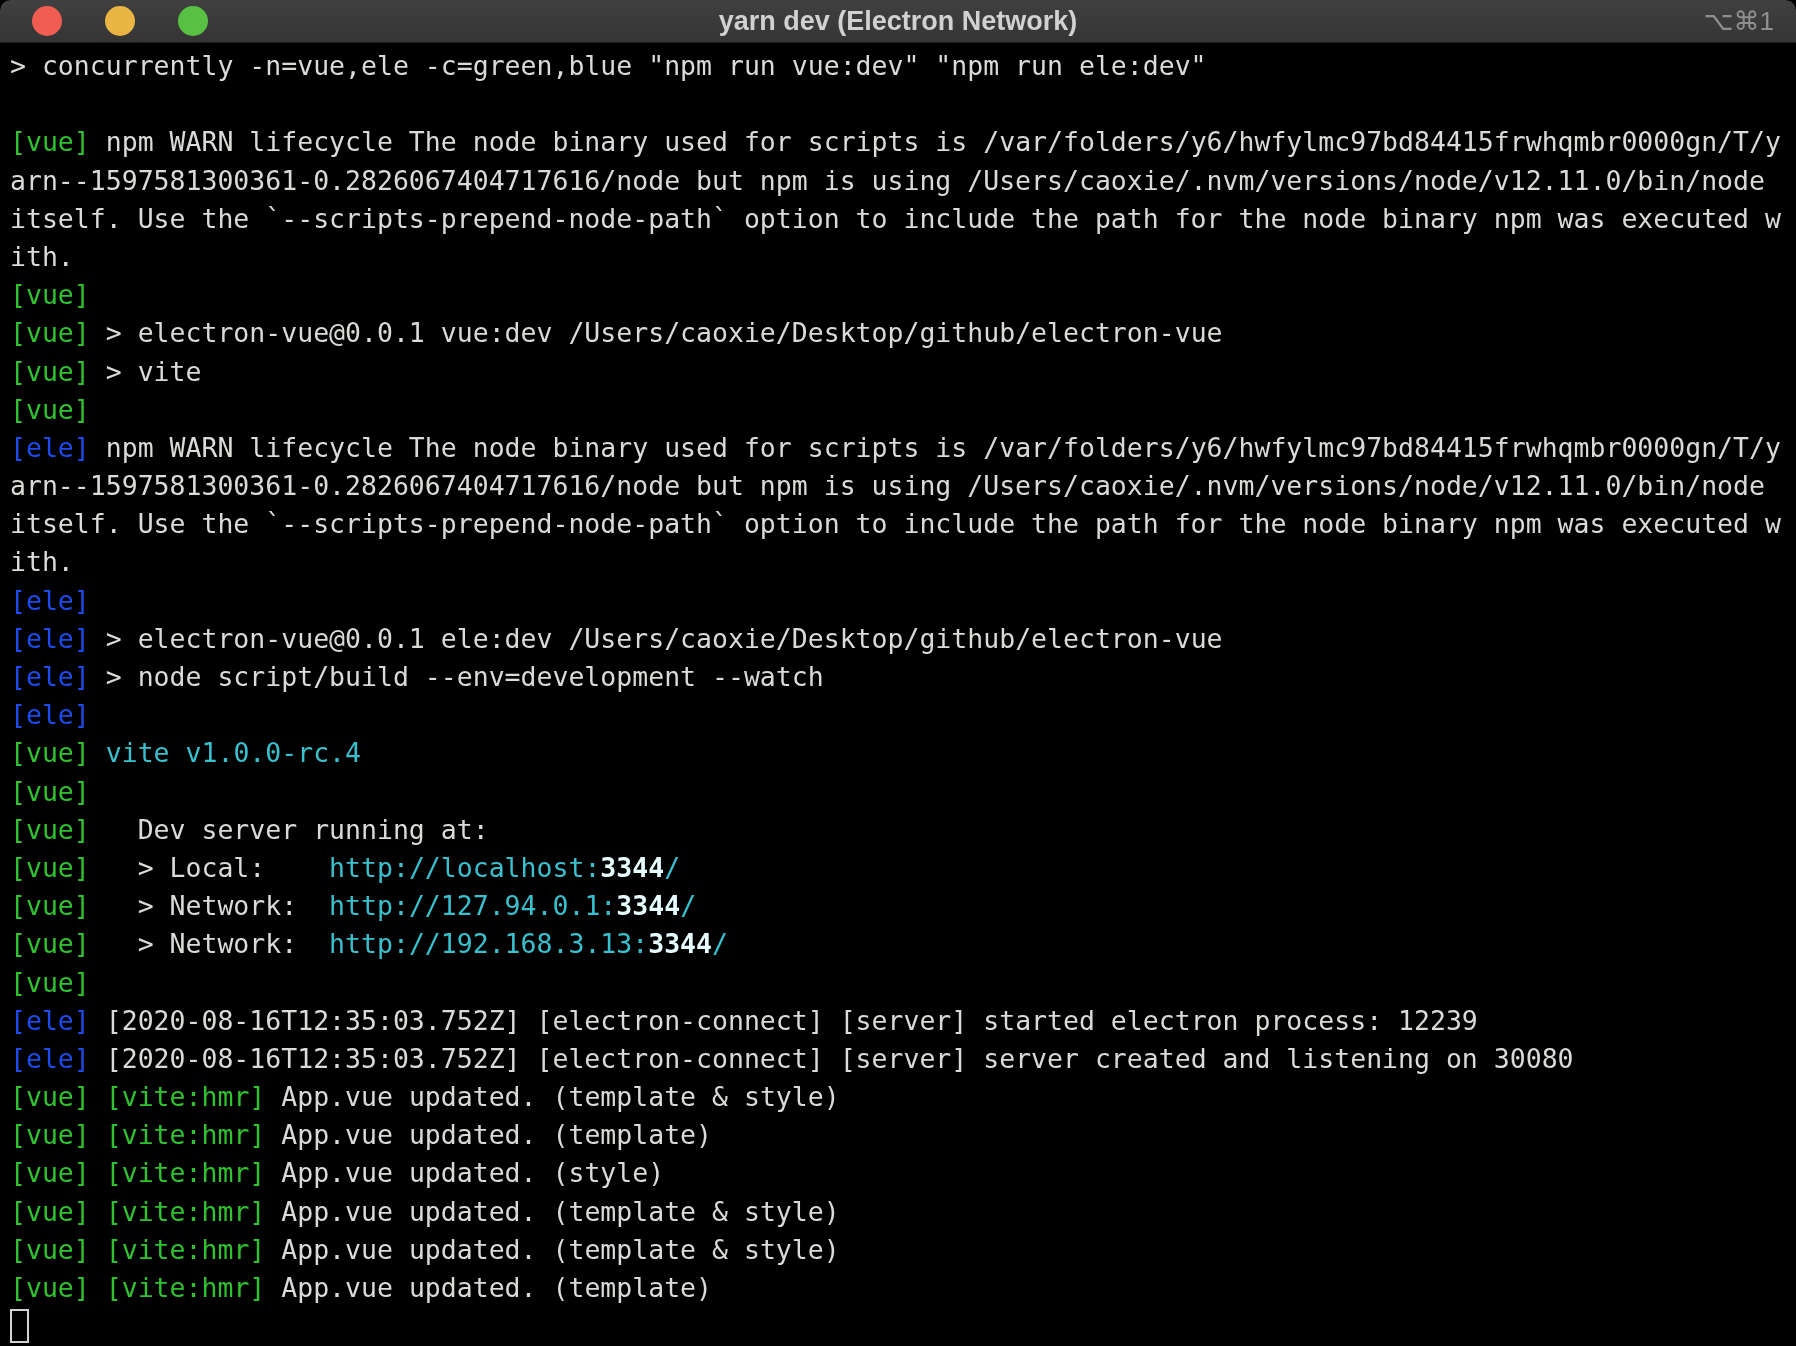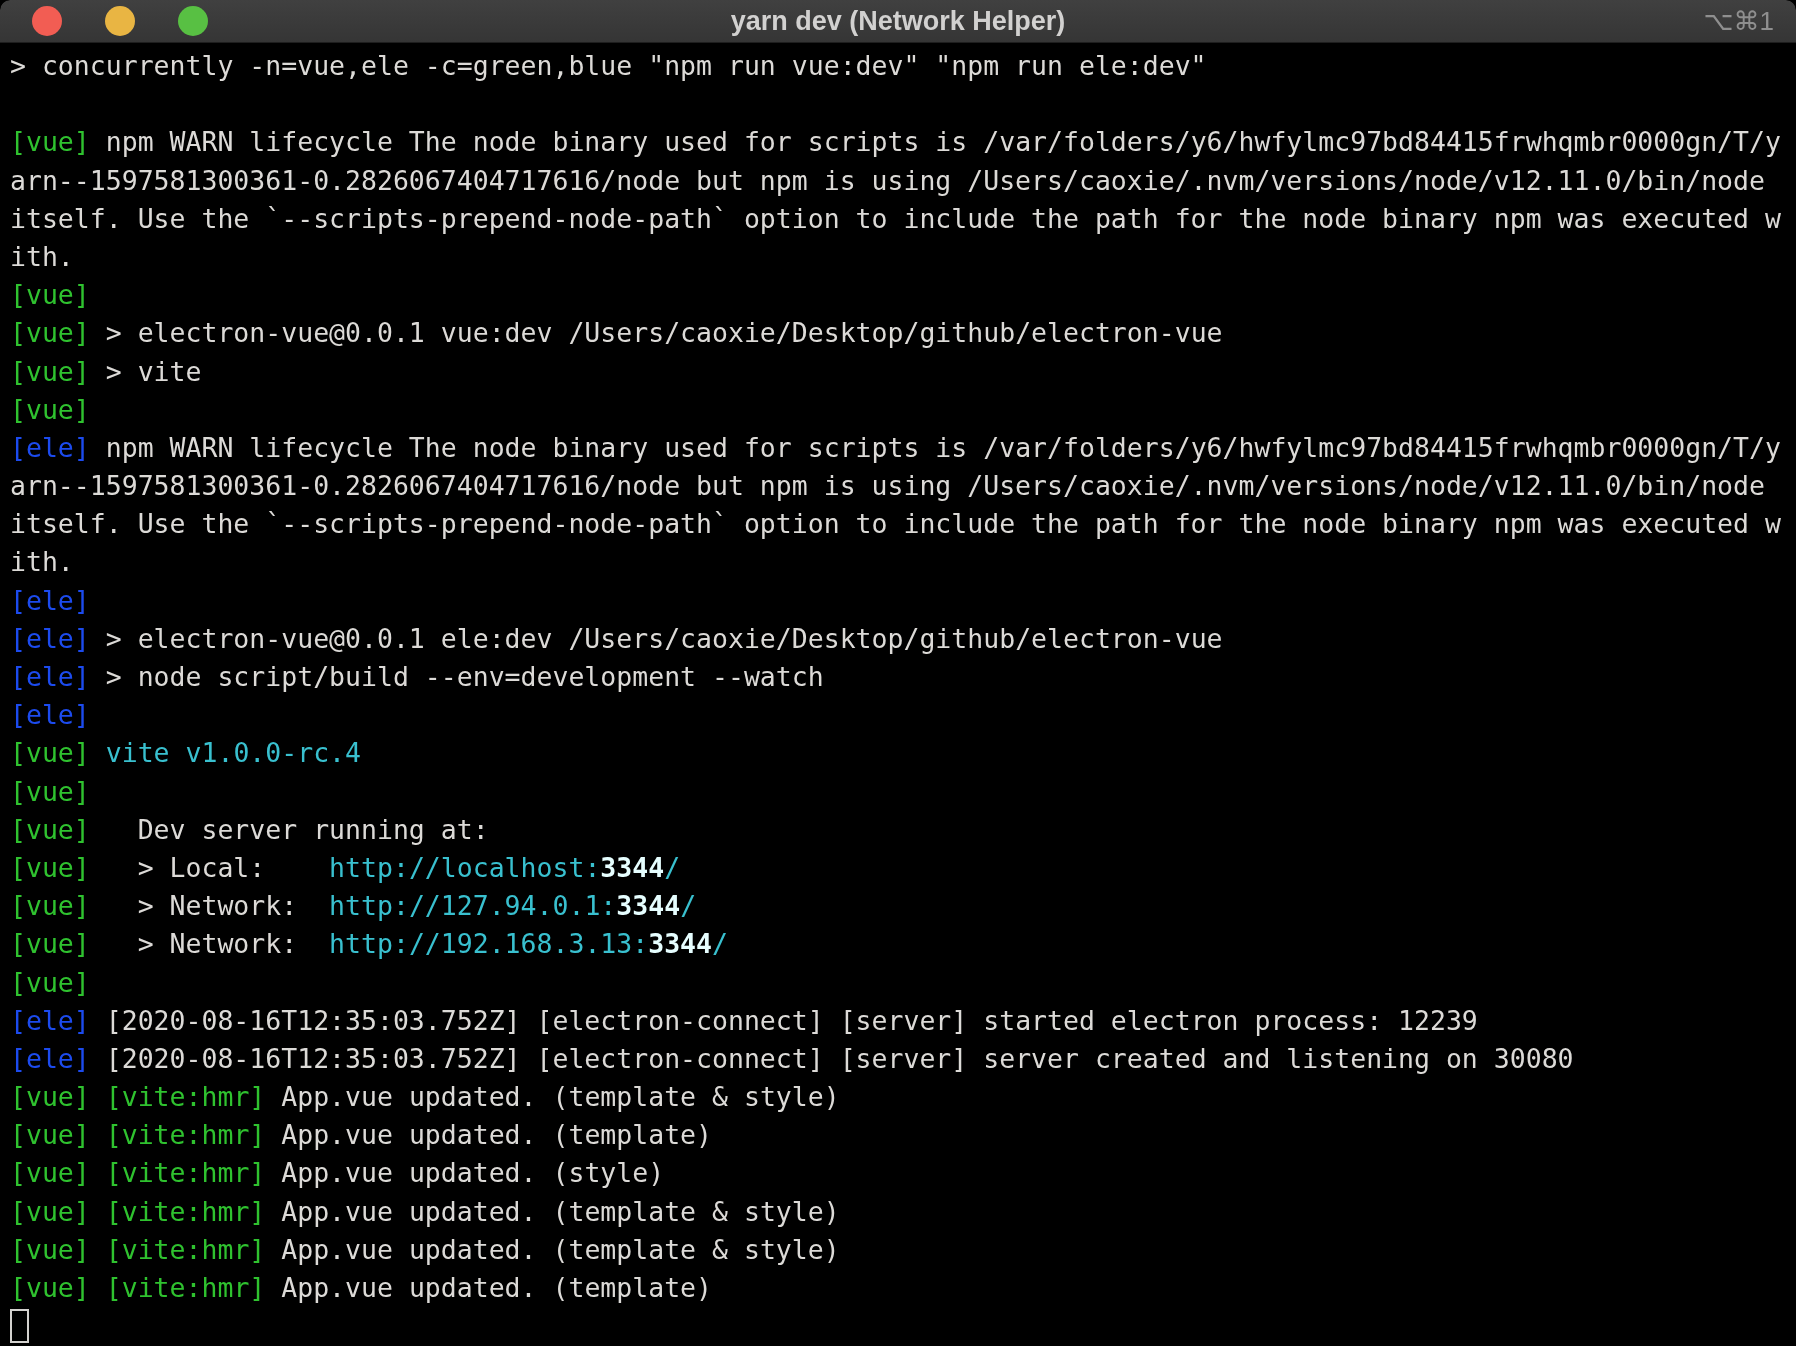--- a/index.html
+++ b/index.html
@@ -90,17 +90,17 @@
 </head>
 <body>
 
 <div class="window">
   <div class="titlebar">
     <div class="traffic-lights">
       <span class="light red"></span>
       <span class="light yellow"></span>
       <span class="light green"></span>
     </div>
-    <div class="title">yarn dev (Network Helper)</div>
+    <div class="title">yarn dev (Electron Network)</div>
     <div class="shortcut">⌥⌘1</div>
   </div>
   <div class="terminal"><div class="row"><span style="color: rgb(220, 218, 215);">&gt; concurrently -n=vue,ele -c=green,blue "npm run vue:dev" "npm run ele:dev"</span></div><div class="row"></div><div class="row"><span style="color: rgb(47, 194, 47);">[vue]</span><span style="color: rgb(220, 218, 215);"> npm WARN lifecycle The node binary used for scripts is /var/folders/y6/hwfylmc97bd84415frwhqmbr0000gn/T/y</span></div><div class="row"><span style="color: rgb(220, 218, 215);">arn--1597581300361-0.2826067404717616/node but npm is using /Users/caoxie/.nvm/versions/node/v12.11.0/bin/node</span></div><div class="row"><span style="color: rgb(220, 218, 215);">itself. Use the `--scripts-prepend-node-path` option to include the path for the node binary npm was executed w</span></div><div class="row"><span style="color: rgb(220, 218, 215);">ith.</span></div><div class="row"><span style="color: rgb(47, 194, 47);">[vue]</span></div><div class="row"><span style="color: rgb(47, 194, 47);">[vue]</span><span style="color: rgb(220, 218, 215);"> &gt; electron-vue@0.0.1 vue:dev /Users/caoxie/Desktop/github/electron-vue</span></div><div class="row"><span style="color: rgb(47, 194, 47);">[vue]</span><span style="color: rgb(220, 218, 215);"> &gt; vite</span></div><div class="row"><span style="color: rgb(47, 194, 47);">[vue]</span></div><div class="row"><span style="color: rgb(28, 75, 238);">[ele]</span><span style="color: rgb(220, 218, 215);"> npm WARN lifecycle The node binary used for scripts is /var/folders/y6/hwfylmc97bd84415frwhqmbr0000gn/T/y</span></div><div class="row"><span style="color: rgb(220, 218, 215);">arn--1597581300361-0.2826067404717616/node but npm is using /Users/caoxie/.nvm/versions/node/v12.11.0/bin/node</span></div><div class="row"><span style="color: rgb(220, 218, 215);">itself. Use the `--scripts-prepend-node-path` option to include the path for the node binary npm was executed w</span></div><div class="row"><span style="color: rgb(220, 218, 215);">ith.</span></div><div class="row"><span style="color: rgb(28, 75, 238);">[ele]</span></div><div class="row"><span style="color: rgb(28, 75, 238);">[ele]</span><span style="color: rgb(220, 218, 215);"> &gt; electron-vue@0.0.1 ele:dev /Users/caoxie/Desktop/github/electron-vue</span></div><div class="row"><span style="color: rgb(28, 75, 238);">[ele]</span><span style="color: rgb(220, 218, 215);"> &gt; node script/build --env=development --watch</span></div><div class="row"><span style="color: rgb(28, 75, 238);">[ele]</span></div><div class="row"><span style="color: rgb(47, 194, 47);">[vue]</span><span style="color: rgb(220, 218, 215);"> </span><span style="color: rgb(57, 192, 207);">vite v1.0.0-rc.4</span></div><div class="row"><span style="color: rgb(47, 194, 47);">[vue]</span></div><div class="row"><span style="color: rgb(47, 194, 47);">[vue]</span><span style="color: rgb(220, 218, 215);">   Dev server running at:</span></div><div class="row"><span style="color: rgb(47, 194, 47);">[vue]</span><span style="color: rgb(220, 218, 215);">   &gt; Local:    </span><span style="color: rgb(57, 192, 207);">http://localhost:</span><span style="color: rgb(230, 254, 255); font-weight: bold;">3344</span><span style="color: rgb(57, 192, 207);">/</span></div><div class="row"><span style="color: rgb(47, 194, 47);">[vue]</span><span style="color: rgb(220, 218, 215);">   &gt; Network:  </span><span style="color: rgb(57, 192, 207);">http://127.94.0.1:</span><span style="color: rgb(230, 254, 255); font-weight: bold;">3344</span><span style="color: rgb(57, 192, 207);">/</span></div><div class="row"><span style="color: rgb(47, 194, 47);">[vue]</span><span style="color: rgb(220, 218, 215);">   &gt; Network:  </span><span style="color: rgb(57, 192, 207);">http://192.168.3.13:</span><span style="color: rgb(230, 254, 255); font-weight: bold;">3344</span><span style="color: rgb(57, 192, 207);">/</span></div><div class="row"><span style="color: rgb(47, 194, 47);">[vue]</span></div><div class="row"><span style="color: rgb(28, 75, 238);">[ele]</span><span style="color: rgb(220, 218, 215);"> [2020-08-16T12:35:03.752Z] [electron-connect] [server] started electron process: 12239</span></div><div class="row"><span style="color: rgb(28, 75, 238);">[ele]</span><span style="color: rgb(220, 218, 215);"> [2020-08-16T12:35:03.752Z] [electron-connect] [server] server created and listening on 30080</span></div><div class="row"><span style="color: rgb(47, 194, 47);">[vue]</span><span style="color: rgb(220, 218, 215);"> </span><span style="color: rgb(47, 194, 47);">[vite:hmr]</span><span style="color: rgb(220, 218, 215);"> App.vue updated. (template &amp; style)</span></div><div class="row"><span style="color: rgb(47, 194, 47);">[vue]</span><span style="color: rgb(220, 218, 215);"> </span><span style="color: rgb(47, 194, 47);">[vite:hmr]</span><span style="color: rgb(220, 218, 215);"> App.vue updated. (template)</span></div><div class="row"><span style="color: rgb(47, 194, 47);">[vue]</span><span style="color: rgb(220, 218, 215);"> </span><span style="color: rgb(47, 194, 47);">[vite:hmr]</span><span style="color: rgb(220, 218, 215);"> App.vue updated. (style)</span></div><div class="row"><span style="color: rgb(47, 194, 47);">[vue]</span><span style="color: rgb(220, 218, 215);"> </span><span style="color: rgb(47, 194, 47);">[vite:hmr]</span><span style="color: rgb(220, 218, 215);"> App.vue updated. (template &amp; style)</span></div><div class="row"><span style="color: rgb(47, 194, 47);">[vue]</span><span style="color: rgb(220, 218, 215);"> </span><span style="color: rgb(47, 194, 47);">[vite:hmr]</span><span style="color: rgb(220, 218, 215);"> App.vue updated. (template &amp; style)</span></div><div class="row"><span style="color: rgb(47, 194, 47);">[vue]</span><span style="color: rgb(220, 218, 215);"> </span><span style="color: rgb(47, 194, 47);">[vite:hmr]</span><span style="color: rgb(220, 218, 215);"> App.vue updated. (template)</span></div><div class="row"><span class="cursor"></span></div></div>
 </div>
 
 </body></html>

